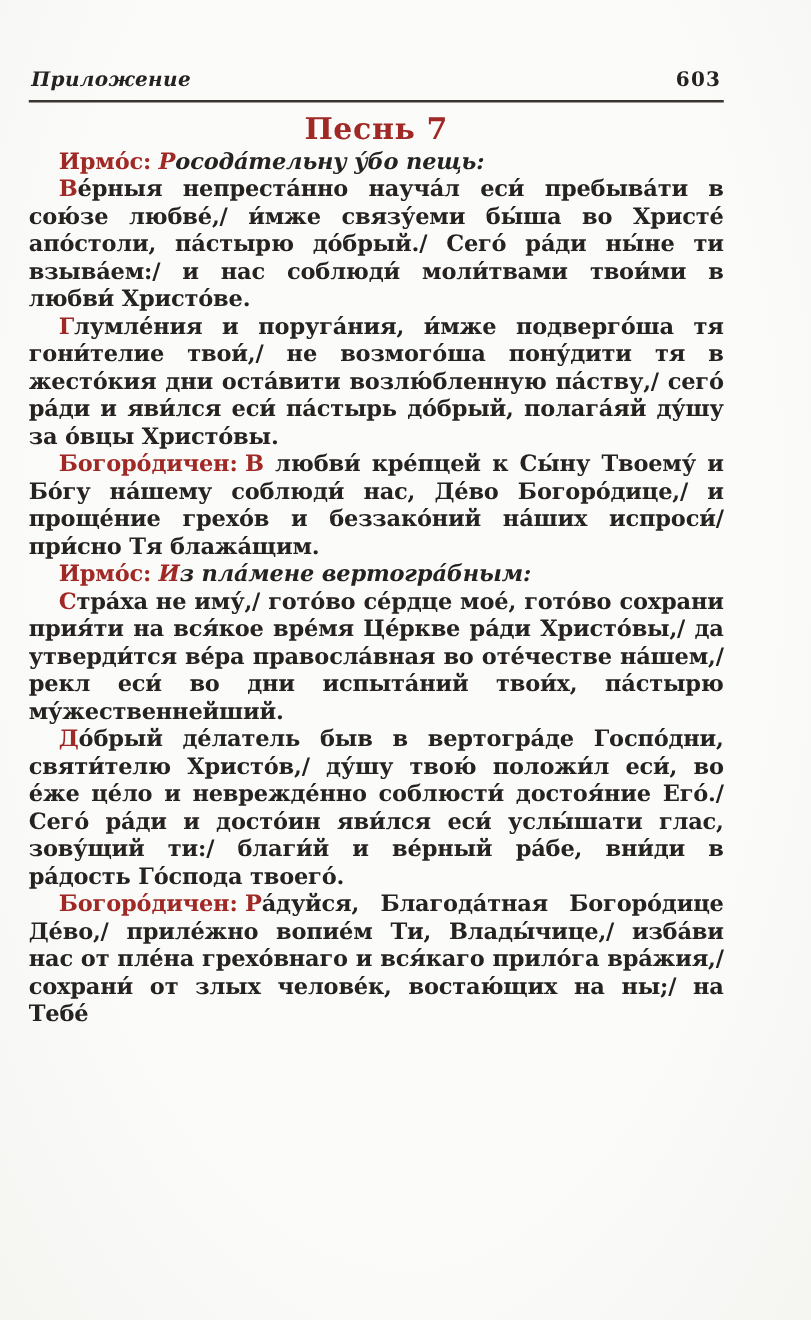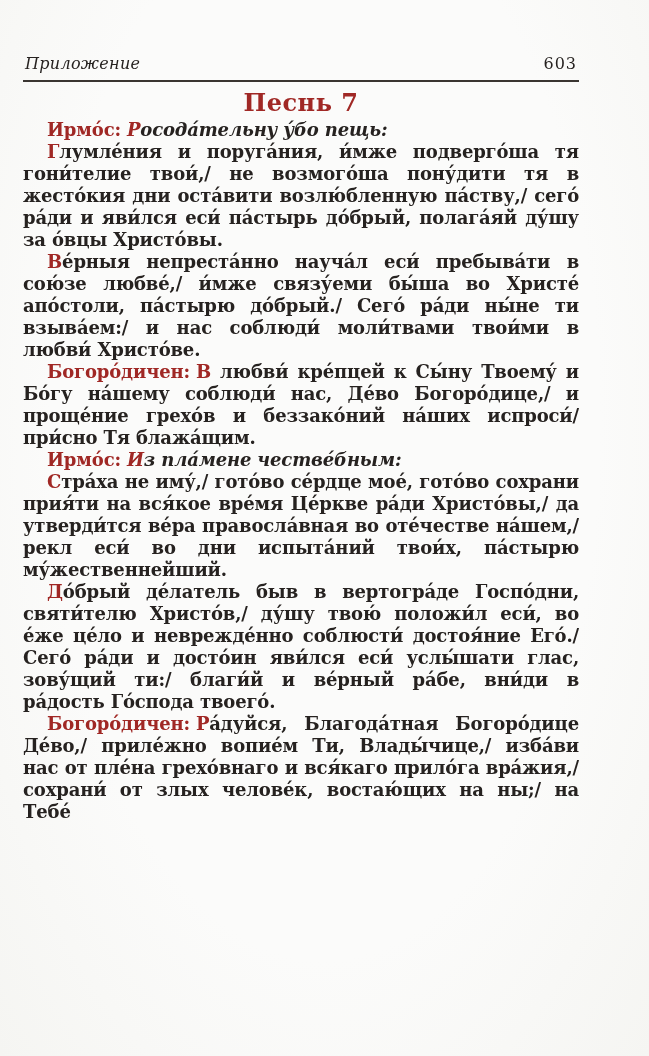--- a/index.html
+++ b/index.html
@@ -16,21 +16,21 @@
     overflow:hidden;
     box-sizing:border-box;
     padding:54px 70px 0 23px;
     color:#262220;
   }
   .running-head{
     display:flex;
     justify-content:space-between;
     align-items:flex-start;
     font-size:16px;
-    font-weight:normal;
+    font-weight:bold;
     padding:0 2px 0 2px;
   }
   .running-title{font-style:italic;letter-spacing:.3px;}
   .page-number{font-style:normal;letter-spacing:1px;}
   .head-rule{
     border:0;
     border-top:2.5px solid #3a3531;
     margin:7px 0 0 0;
   }
   .body-text{
@@ -68,28 +68,28 @@
   </div>
   <hr class="head-rule">
 
   <div class="body-text">
 
     <h2 class="song-heading">Песнь 7</h2>
 
     <p class="line irmos"><span class="red label">Ирмо́с:</span><span class="irmos-text"><span class="red">Р</span><span>осода́тельну у́бо пещь:</span></span></p>
 
 
+    <p class="line"><span class="red">В</span><span>е́рныя непреста́нно науча́л еси́ пребыва́ти в сою́зе любве́,/ и́мже связу́еми бы́ша во Христе́ апо́столи, па́стырю до́брый./ Сего́ ра́ди ны́не ти взыва́ем:/ и нас соблюди́ моли́твами твои́ми в любви́ Христо́ве.</span></p>
+
     <p class="line"><span class="red">Г</span><span>лумле́ния и поруга́ния, и́мже подверго́ша тя гони́телие твои́,/ не возмого́ша пону́дити тя в жесто́кия дни оста́вити возлю́бленную па́ству,/ сего́ ра́ди и яви́лся еси́ па́стырь до́брый, полага́яй ду́шу за о́вцы Христо́вы.</span></p>
-
-    <p class="line"><span class="red">В</span><span>е́рныя непреста́нно науча́л еси́ пребыва́ти в сою́зе любве́,/ и́мже связу́еми бы́ша во Христе́ апо́столи, па́стырю до́брый./ Сего́ ра́ди ны́не ти взыва́ем:/ и нас соблюди́ моли́твами твои́ми в любви́ Христо́ве.</span></p>
 
     <p class="line"><span class="red label">Богоро́дичен:</span><span class="red">В</span><span> любви́ кре́пцей к Сы́ну Твоему́ и Бо́гу на́шему соблюди́ нас, Де́во Богоро́дице,/ и проще́ние грехо́в и беззако́ний на́ших испроси́/ при́сно Тя блажа́щим.</span></p>
 
 
-    <p class="line irmos"><span class="red label">Ирмо́с:</span><span class="irmos-text"><span class="red">И</span><span>з пла́мене честве́бным:</span></span></p>
+    <p class="line irmos"><span class="red label">Ирмо́с:</span><span class="irmos-text"><span class="red">И</span><span>з пла́мене вертогра́бным:</span></span></p>
 
     <p class="line"><span class="red">С</span><span>тра́ха не иму́,/ гото́во се́рдце мое́, гото́во сохрани прия́ти на вся́кое вре́мя Це́ркве ра́ди Христо́вы,/ да утверди́тся ве́ра правосла́вная во оте́честве на́шем,/ рекл еси́ во дни испыта́ний твои́х, па́стырю му́жественнейший.</span></p>
 
     <p class="line"><span class="red">Д</span><span>о́брый де́латель быв в вертогра́де Госпо́дни, святи́телю Христо́в,/ ду́шу твою́ положи́л еси́, во е́же це́ло и неврежде́нно соблюсти́ достоя́ние Его́./ Сего́ ра́ди и досто́ин яви́лся еси́ услы́шати глас, зову́щий ти:/ благи́й и ве́рный ра́бе, вни́ди в ра́дость Го́спода твоего́.</span></p>
 
 
     <p class="line"><span class="red label">Богоро́дичен:</span><span class="red">Р</span><span>а́дуйся, Благода́тная Богоро́дице Де́во,/ приле́жно вопие́м Ти, Влады́чице,/ изба́ви нас от пле́на грехо́внаго и вся́каго прило́га вра́жия,/ сохрани́ от злых челове́к, востаю́щих на ны;/ на Тебе́</span></p>
 
   </div>
 </div>

